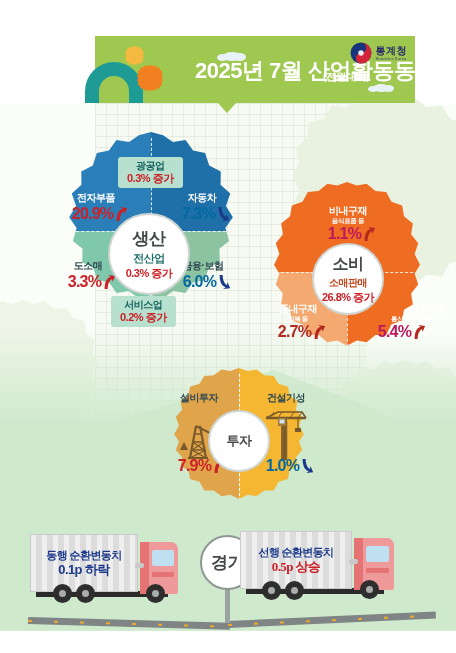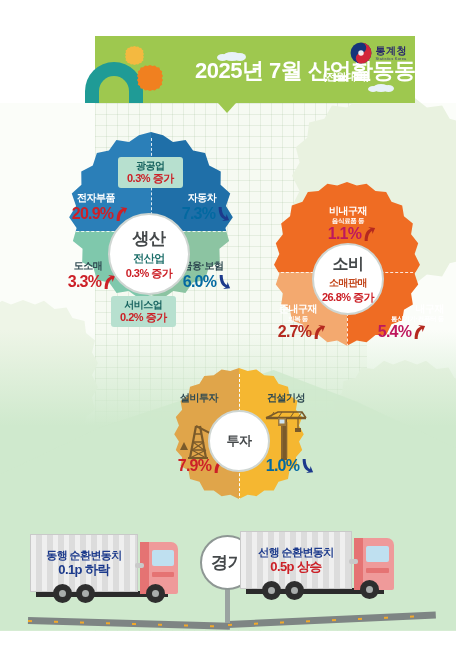--- a/index.html
+++ b/index.html
@@ -496,21 +496,21 @@
     <div class="wheel" style="left:25px; top:56px;"></div>
     <div class="wheel" style="left:48px; top:56px;"></div>
     <div class="wheel" style="left:118px; top:56px;"></div>
   </div>
 
   <div class="sign-post"></div>
   <div class="sign-circle">
     <span>경기</span>
   </div>
 
-  <div class="truck" style="left:238px; top:528px; width:200px; height:92px;">
+  <div class="truck" style="left:238px; top:528px; width:200px; height:92px;font-family:Liberation Serif, serif;">
     <div class="tr-chassis" style="left:8px; top:60px; width:138px;"></div>
     <div class="tr-body" style="left:2px; top:3px; width:112px; height:58px;"></div>
     <div class="tr-text" style="left:2px; top:17px; width:112px;">
       <span class="tr-l1">선행 순환변동치</span>
       <span class="tr-l2 up">0.5p 상승</span>
     </div>
     <div class="tr-cab" style="left:116px; top:10px; width:40px; height:52px;"></div>
     <div class="tr-cab-dark" style="left:116px; top:10px; width:9px; height:52px;"></div>
     <div class="tr-window" style="left:128px; top:18px; width:23px; height:16px;"></div>
     <div style="position:absolute;left:128px;top:40px;width:23px;height:5px;background:#e57373;border-radius:1px"></div>

